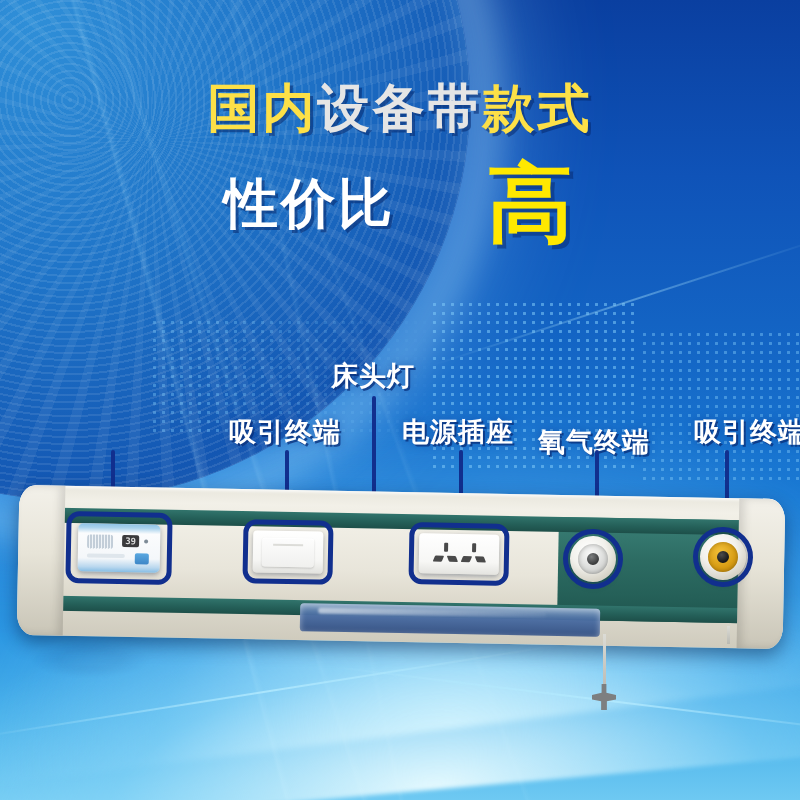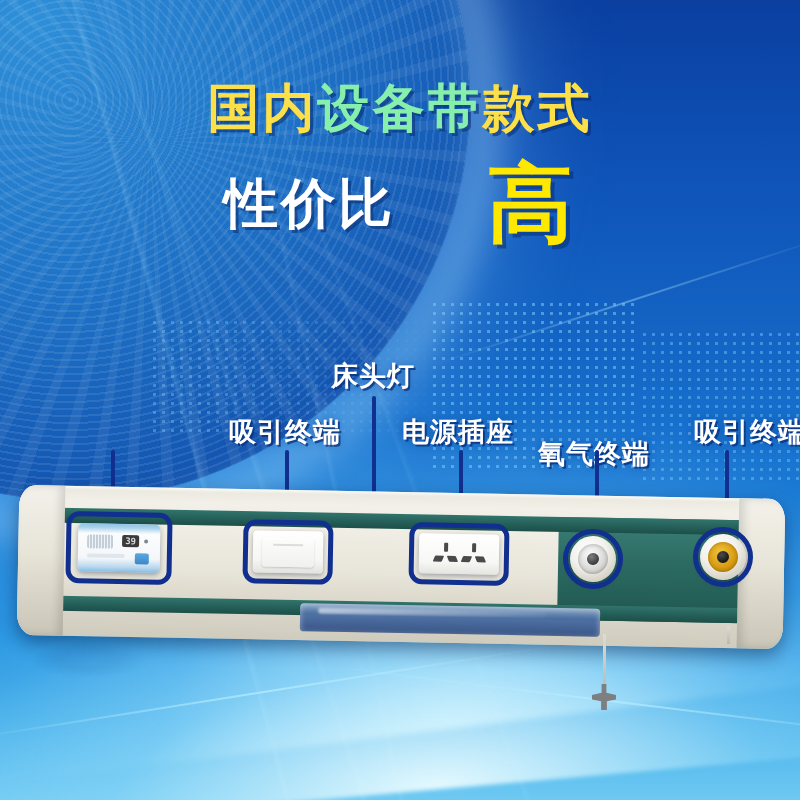--- a/index.html
+++ b/index.html
@@ -62,21 +62,21 @@
     background-image:radial-gradient(rgba(125,200,248,.75) 1.4px, transparent 1.6px);
     background-size:9px 9px;}
   .dots.fade-r{ -webkit-mask-image:linear-gradient(90deg,#000 20%,transparent 100%);
                 mask-image:linear-gradient(90deg,#000 20%,transparent 100%);}
 
   
   .headline{position:absolute;left:0;right:0;top:82px;text-align:center;}
   .hl1{font-size:52px;font-weight:bold;letter-spacing:3px;line-height:1;
        text-shadow:3px 3px 0 rgba(5,40,110,.55);}
   .hl1 .w{color:#fde047;}
-  .hl1 .y{color:#86efac;}
+  .hl1 .y{color:#e5e5e5;}
   .hl2{margin-top:26px;font-size:54px;font-weight:bold;letter-spacing:3px;line-height:1;
        display:flex;align-items:center;justify-content:center;gap:92px;}
   .hl2 .w{color:#ffffff;text-shadow:3px 3px 0 rgba(5,40,110,.55);}
   .hl2 .big{color:#ffe800;font-size:86px;text-shadow:4px 4px 0 rgba(5,40,110,.5);}
 
   
   .label{position:absolute;color:#ffffff;font-weight:bold;font-size:27px;white-space:nowrap;
     letter-spacing:1px;text-shadow:2px 2px 0 rgba(8,45,120,.75), 0 0 9px rgba(10,60,150,.6);}
   .leader{position:absolute;width:4px;background:#112f8e;border-radius:2px;}
 
@@ -190,21 +190,21 @@
     </div>
     <div class="hl2">
       <span class="w">性价比</span>
       <span class="big">高</span>
     </div>
   </div>
 
   <div class="label" style="left:229px;top:414px;">吸引终端</div>
   <div class="label" style="left:331px;top:358px;">床头灯</div>
   <div class="label" style="left:402px;top:414px;">电源插座</div>
-  <div class="label" style="left:538px;top:436px;">氧气终端</div>
+  <div class="label" style="left:538px;top:424px;">氧气终端</div>
   <div class="label" style="left:674px;top:414px;margin-left:20px;">吸引终端</div>
 
   <div class="leader" style="left:111px;top:450px;height:78px;"></div>
   <div class="leader" style="left:285px;top:450px;height:82px;"></div>
   <div class="leader" style="left:372px;top:396px;height:202px;"></div>
   <div class="leader" style="left:459px;top:450px;height:84px;"></div>
   <div class="leader" style="left:595px;top:450px;height:98px;"></div>
   <div class="leader" style="left:725px;top:450px;height:94px;"></div>
 
   <div class="panel-wrap">

